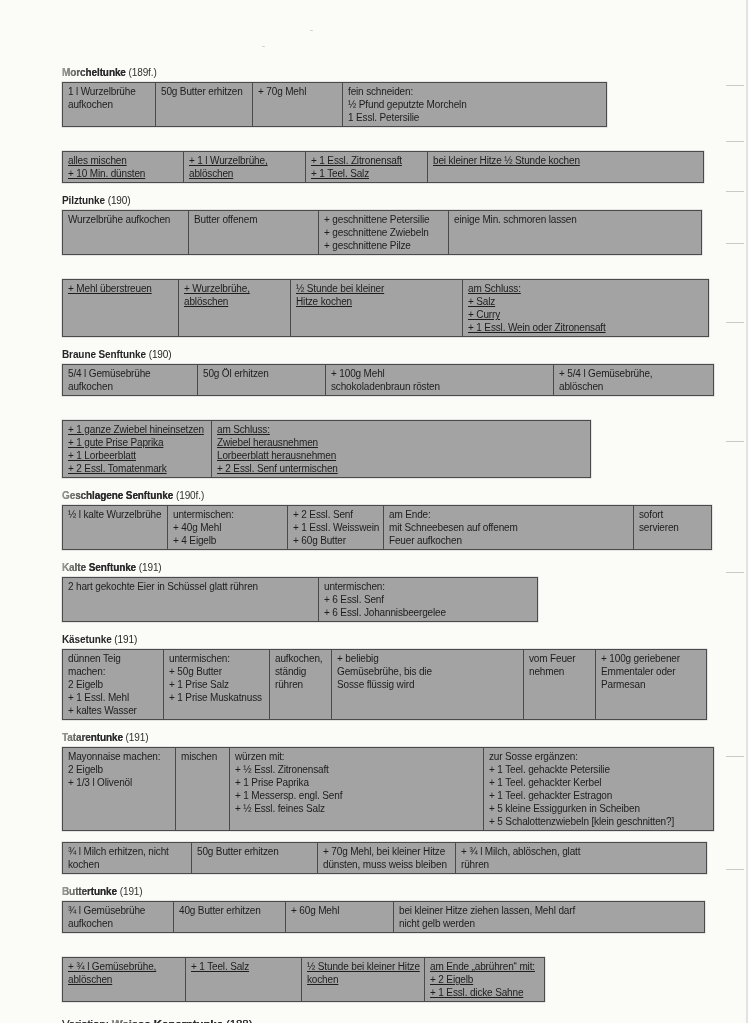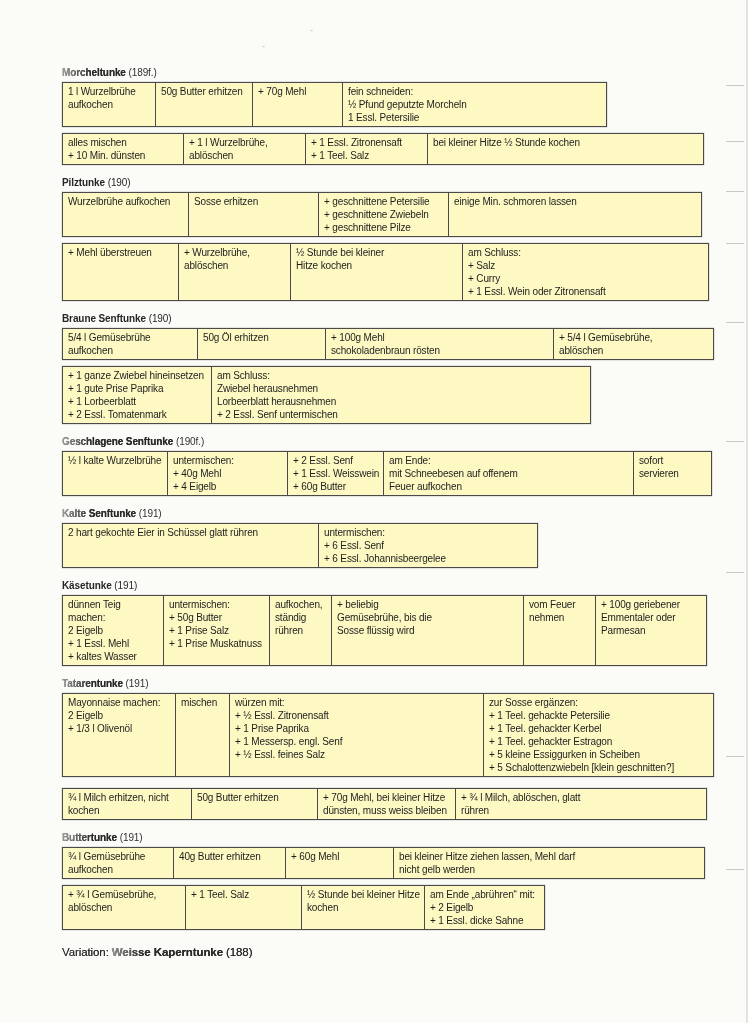--- a/index.html
+++ b/index.html
@@ -12,23 +12,23 @@
     color:var(--ink);position:relative;overflow:hidden;
   }
   .content{position:absolute;left:62px;top:66px;width:660px;}
   .section{margin-bottom:11px;}
   .heading{font-size:10px;line-height:13px;margin:0 0 3px 0;letter-spacing:-0.1px;color:#262626;}
   .heading b{font-weight:bold;}
   .fade b, .fade{
     background:linear-gradient(90deg,#9a9a96 0px,#2a2a2a 30px);
     -webkit-background-clip:text;background-clip:text;color:transparent;
   }
-  .t{display:flex;border:1px solid var(--border);background:#fef9c3;width:max-content;
+  .t{display:flex;border:1px solid var(--border);background:#a3a3a3;width:max-content;
      box-shadow:0 0 0 0.4px rgba(90,90,90,.35);}
-  .t + .t{margin-top:6px;}
+  .t + .t{margin-top:24px;text-decoration:underline;}
   .c{
     box-sizing:border-box;flex:0 0 auto;
     border-left:1px solid var(--border);
     padding:2px 3px 2px 5px;
     font-size:10px;line-height:13px;letter-spacing:-0.15px;
     white-space:pre-line;color:#1d1d1d;
   }
   .c:first-child{border-left:none;}
   .variation{font-size:11.5px;margin-top:16px;letter-spacing:-0.1px;color:#2c2c2c;}
   .variation b{font-weight:bold;}
@@ -73,21 +73,21 @@
       <div class="c" style="width:122px">+ 1 Essl. Zitronensaft
 + 1 Teel. Salz</div>
       <div class="c" style="width:276px">bei kleiner Hitze ½ Stunde kochen</div>
     </div>
   </div>
 
   <div class="section">
     <div class="heading"><b>Pilztunke</b><span> (190)</span></div>
     <div class="t">
       <div class="c" style="width:125px">Wurzelbrühe aufkochen</div>
-      <div class="c" style="width:130px">Sosse erhitzen</div>
+      <div class="c" style="width:130px">Butter offenem</div>
       <div class="c" style="width:130px">+ geschnittene Petersilie
 + geschnittene Zwiebeln
 + geschnittene Pilze</div>
       <div class="c" style="width:253px">einige Min. schmoren lassen</div>
     </div>
     <div class="t">
       <div class="c" style="width:115px">+ Mehl überstreuen</div>
       <div class="c" style="width:112px">+ Wurzelbrühe,
 ablöschen</div>
       <div class="c" style="width:172px">½ Stunde bei kleiner

